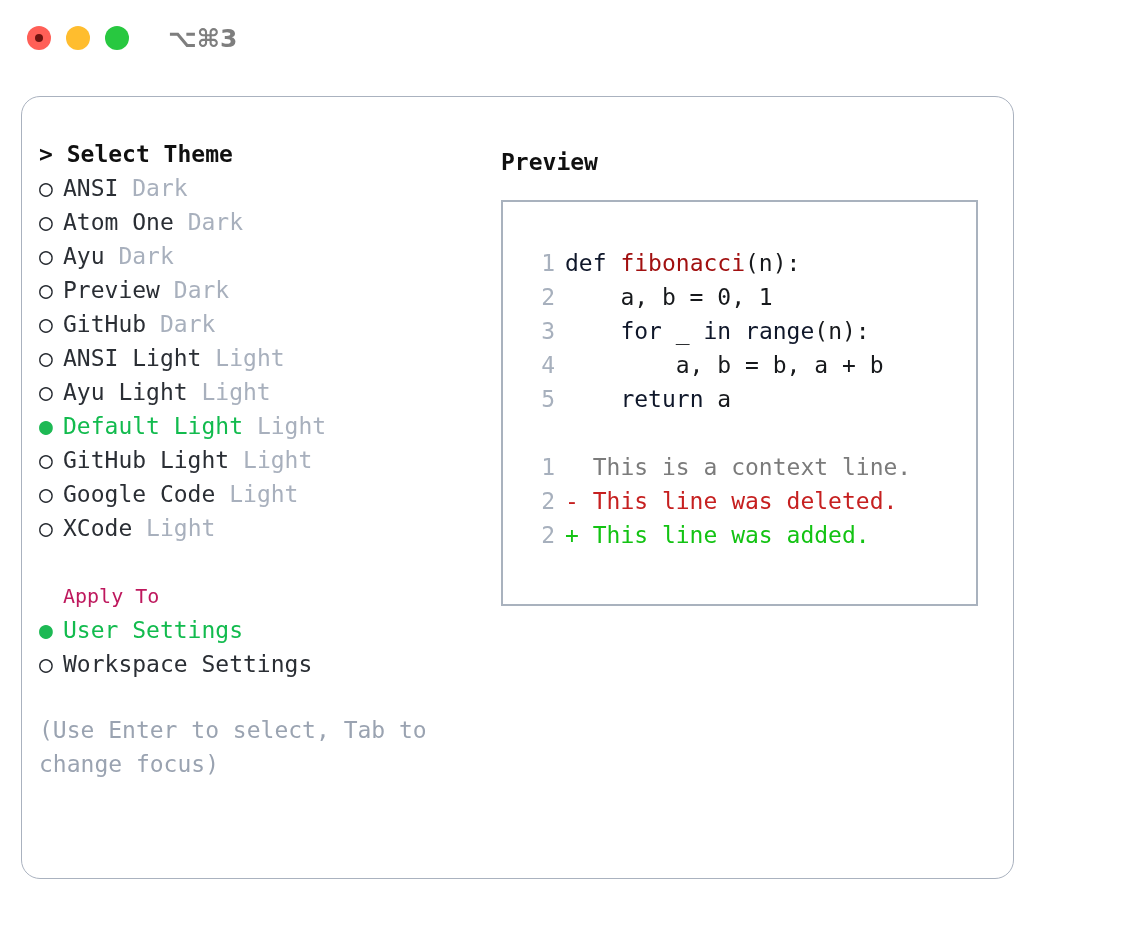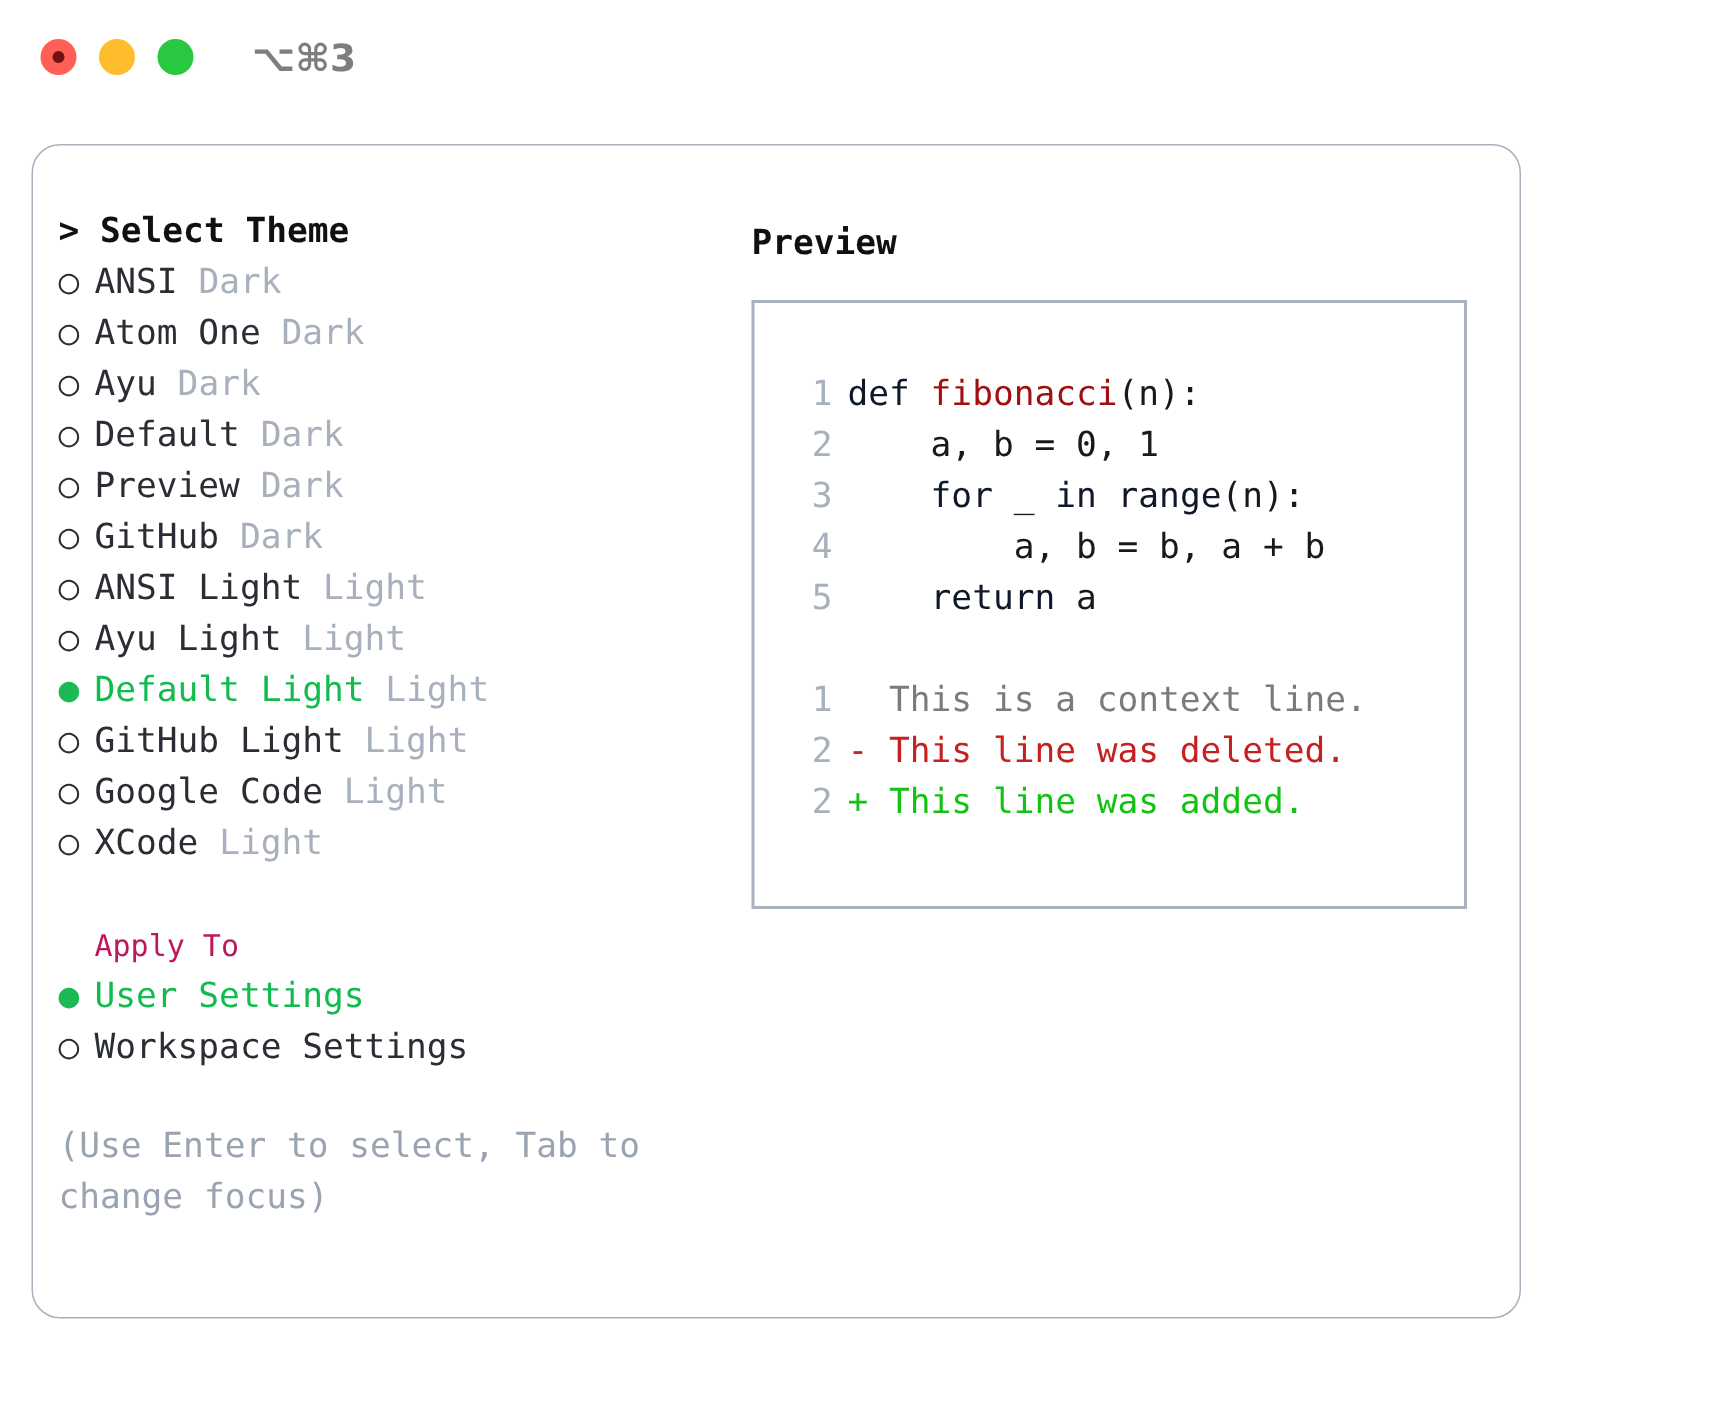--- a/index.html
+++ b/index.html
@@ -219,21 +219,20 @@
   <div class="panel">
 
     <div class="left-col">
 
       <div class="section-header">&gt; Select Theme</div>
 
       <ul class="theme-list" id="theme-list">
           <li class="opt-row"><span class="marker">○</span><span class="opt-label">ANSI</span> <span class="opt-tag">Dark</span></li>
           <li class="opt-row"><span class="marker">○</span><span class="opt-label">Atom One</span> <span class="opt-tag">Dark</span></li>
           <li class="opt-row"><span class="marker">○</span><span class="opt-label">Ayu</span> <span class="opt-tag">Dark</span></li>
-          <li class="opt-row"><span class="marker">○</span><span class="opt-label">Default</span> <span class="opt-tag">Dark</span></li>
           <li class="opt-row"><span class="marker">○</span><span class="opt-label">Preview</span> <span class="opt-tag">Dark</span></li>
           <li class="opt-row"><span class="marker">○</span><span class="opt-label">GitHub</span> <span class="opt-tag">Dark</span></li>
           <li class="opt-row"><span class="marker">○</span><span class="opt-label">ANSI Light</span> <span class="opt-tag">Light</span></li>
           <li class="opt-row"><span class="marker">○</span><span class="opt-label">Ayu Light</span> <span class="opt-tag">Light</span></li>
           <li class="opt-row selected"><span class="marker">●</span><span class="opt-label">Default Light</span> <span class="opt-tag">Light</span></li>
           <li class="opt-row"><span class="marker">○</span><span class="opt-label">GitHub Light</span> <span class="opt-tag">Light</span></li>
           <li class="opt-row"><span class="marker">○</span><span class="opt-label">Google Code</span> <span class="opt-tag">Light</span></li>
           <li class="opt-row"><span class="marker">○</span><span class="opt-label">XCode</span> <span class="opt-tag">Light</span></li>
         </ul>
 

